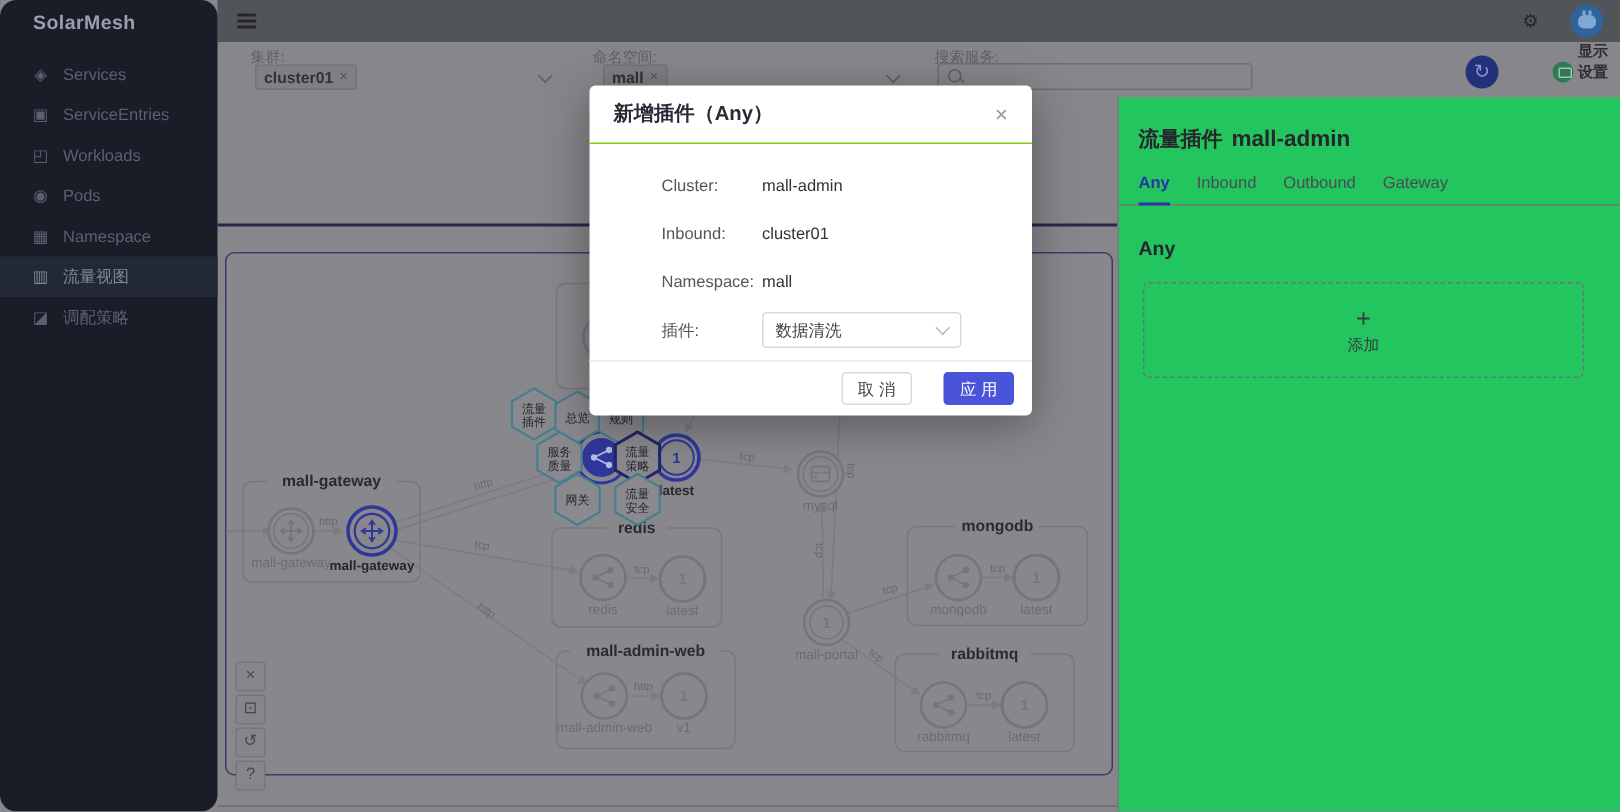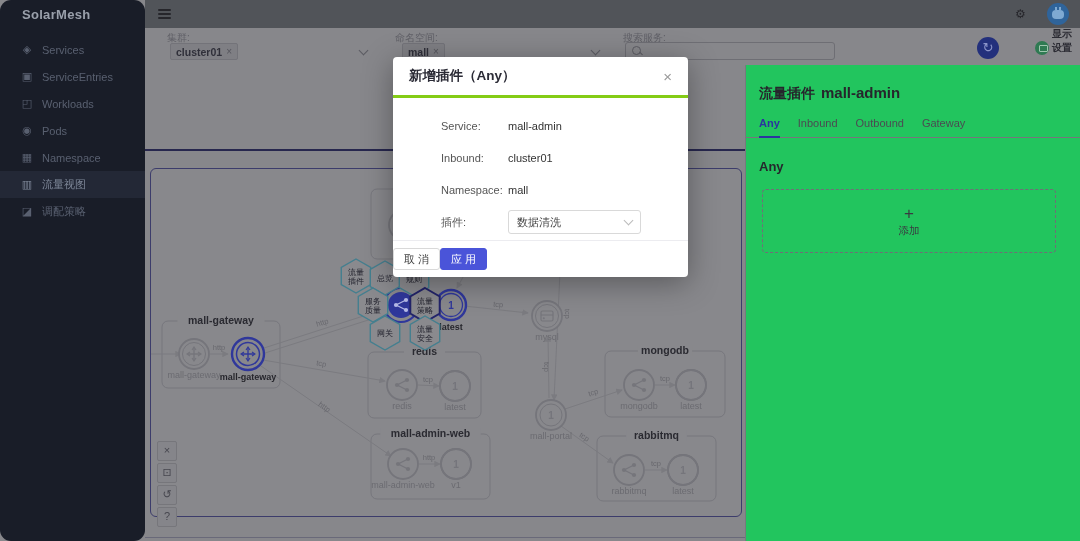--- a/index.html
+++ b/index.html
@@ -66,32 +66,32 @@
   .rp-tab.active{color:#2c34a0;font-weight:700;border-bottom:2px solid #2c34a0;margin-bottom:-1px;}
   .rp-heading{margin:21px 0 0 13px;font-size:13px;font-weight:700;color:#26262c;}
   .add-box{margin:15px 24px 0 16px;height:62px;border:1px dashed #6f6f76;border-radius:4px;display:flex;
            flex-direction:column;align-items:center;justify-content:center;color:#3a3a41;cursor:pointer;}
   .add-box .plus{font-size:17px;line-height:17px;}
   .add-box .add-txt{font-size:10.5px;margin-top:2px;}
 
   
   .modal{position:absolute;left:393px;top:57px;width:295px;height:220px;background:#fff;border-radius:4px;z-index:20;
          box-shadow:0 6px 30px rgba(0,0,0,.35);box-sizing:border-box;}
-  .m-header{height:38px;display:flex;align-items:center;justify-content:space-between;padding:0 16px;border-bottom:3px solid #84cc16;}
+  .m-header{height:38px;display:flex;align-items:center;justify-content:space-between;padding:0 16px;border-bottom:1px solid #84cc16;}
   .m-title{font-size:13.5px;font-weight:700;color:#2b2b36;}
   .m-close{font-size:15px;color:#999;cursor:pointer;}
   .m-body{padding-top:12px;}
   .m-row{height:32px;display:flex;align-items:center;}
   .m-label{width:67px;margin-left:48px;font-size:11px;color:#555;}
   .m-value{font-size:11px;color:#333;}
   .m-select{width:133px;height:24px;box-sizing:border-box;border:1px solid #d9d9d9;border-radius:3px;display:flex;
             align-items:center;justify-content:space-between;padding:0 8px;font-size:11px;color:#444;cursor:pointer;}
   .m-select .chev2{width:6px;height:6px;border-right:1.3px solid #bbb;border-bottom:1.3px solid #bbb;transform:rotate(45deg);margin-top:-3px;}
   .m-footer{position:absolute;left:0;right:0;bottom:0;height:36px;border-top:1px solid #ececf0;display:flex;
-            align-items:center;justify-content:flex-start;gap:0;padding-right:12px;}
+            align-items:center;justify-content:flex-end;gap:21px;padding-right:12px;padding-left:40px;}
   .btn{height:22px;padding:0 10px;border-radius:3px;font-size:11px;display:flex;align-items:center;cursor:pointer;box-sizing:border-box;}
   .btn.ghost{border:1px solid #d9d9d9;background:#fff;color:#444;}
   .btn.primary{background:#4a54d9;color:#fff;border:1px solid #4a54d9;}
 </style>
 </head>
 <body>
 
 <div class="app">
 
   <div class="sidebar">
@@ -422,21 +422,21 @@
     </div>
   </div>
 
   <div class="modal">
     <div class="m-header">
       <span class="m-title">新增插件（Any）</span>
       <span class="m-close">×</span>
     </div>
     <div class="m-body">
       <div class="m-row">
-        <span class="m-label">Service:</span>
+        <span class="m-label">Cluster:</span>
         <span class="m-value">mall-admin</span>
       </div>
       <div class="m-row">
         <span class="m-label">Inbound:</span>
         <span class="m-value">cluster01</span>
       </div>
       <div class="m-row">
         <span class="m-label">Namespace:</span>
         <span class="m-value">mall</span>
       </div>

